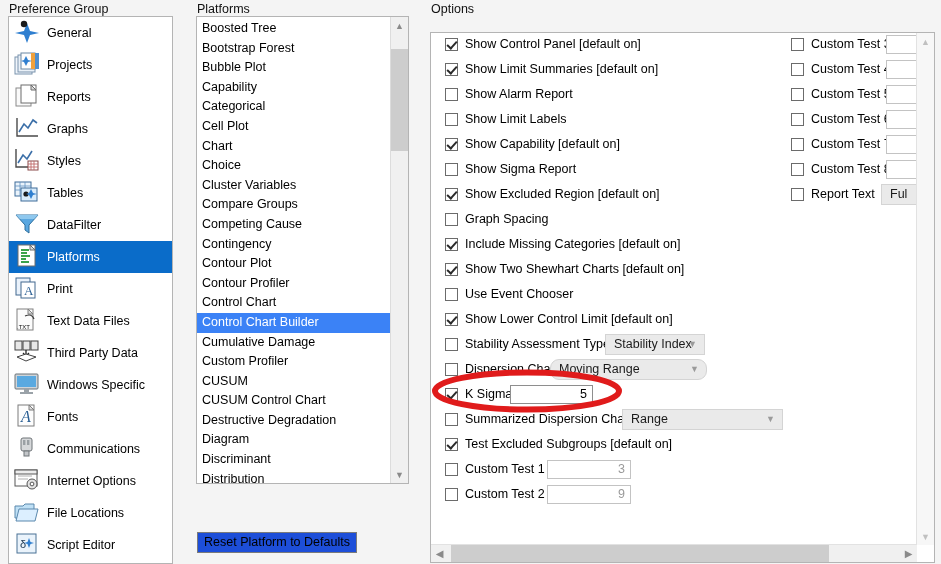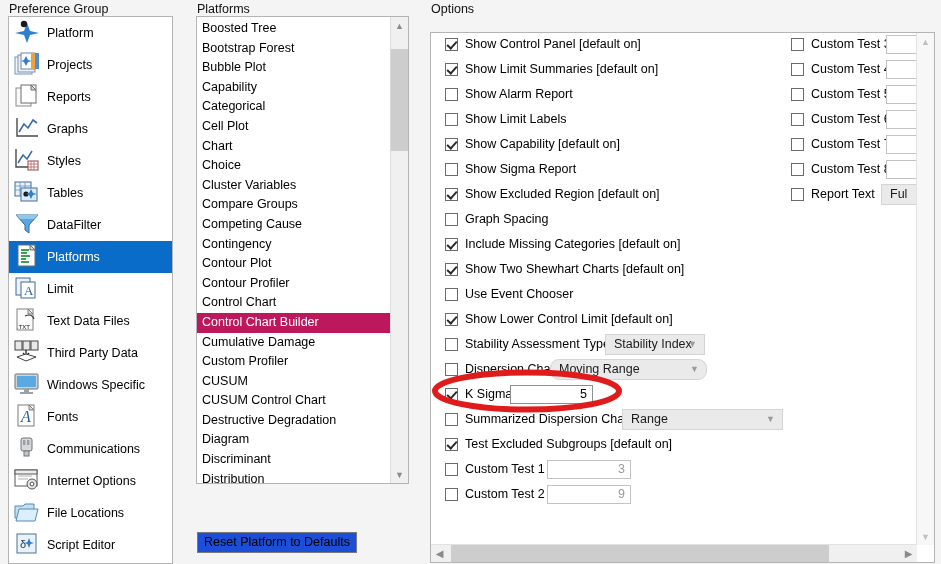--- a/index.html
+++ b/index.html
@@ -34,21 +34,21 @@
   }
   .side-label{font-size:12.5px;line-height:1;}
 
   
   #platforms-frame{left:196px;top:16px;width:213px;height:468px;}
   .plat-list{position:absolute;left:0;top:0;right:18px;top:0;bottom:0;padding-top:2px;}
   .plat-item{
     height:19.6px;line-height:19.6px;padding-left:5px;
     font-size:12.5px;white-space:nowrap;box-sizing:border-box;
   }
-  .plat-item.selected{background:#be185d;color:#fff;}
+  .plat-item.selected{background:#3b82f6;color:#fff;}
   .vscroll{
     position:absolute;top:0;right:0;width:17px;bottom:0;
     background:#f0f0f0;border-left:1px solid #dcdcdc;
   }
   .vscroll .arrow{
     position:absolute;left:0;width:17px;height:17px;
     display:flex;align-items:center;justify-content:center;
     color:#8a8a8a;font-size:9px;
   }
   .vscroll .arrow.up{top:0;}
@@ -137,21 +137,21 @@
 </head>
 <body>
 
 <div class="panel-title" style="left:9px;top:2px;">Preference Group</div>
 <div class="framebox" id="sidebar-frame">
     <div class="side-item">
       <span class="side-ico"><svg width="28" height="26">
           <path d="M14 4 L17 12 L26 14 L17 16 L14 24 L11 16 L2 14 L11 12 Z" fill="#2f7fd0"></path>
           <circle cx="11" cy="5" r="3.2" fill="#1a1a1a"></circle>
         </svg></span>
-      <span class="side-label">Platform</span>
+      <span class="side-label">General</span>
     </div>
     <div class="side-item">
       <span class="side-ico"><svg width="28" height="26">
           <rect x="2" y="6" width="17" height="17" fill="#f0f5fb" stroke="#7a93ad"></rect>
           <rect x="5" y="4" width="17" height="17" fill="#eaf1f8" stroke="#7a93ad"></rect>
           <rect x="8" y="2" width="14" height="16" fill="#fdfdfd" stroke="#6a88a3"></rect>
           <rect x="18" y="2" width="4" height="16" fill="#f0a13c"></rect>
           <rect x="22" y="2" width="4" height="16" fill="#4f8fd0"></rect>
           <path d="M13 5 L15 9 L19 10 L15 11 L13 15 L11 11 L8 10 L11 9 Z" fill="#2f7fd0"></path>
         </svg></span>
@@ -211,21 +211,21 @@
           </g>
         </svg></span>
       <span class="side-label">Platforms</span>
     </div>
     <div class="side-item">
       <span class="side-ico"><svg width="28" height="26">
           <rect x="3" y="3" width="14" height="17" fill="#eaf2fb" stroke="#43698f"></rect>
           <rect x="8" y="7" width="14" height="16" fill="#fff" stroke="#43698f"></rect>
           <text x="11" y="20" font-family="Liberation Serif,serif" font-size="13" fill="#2a5f94">A</text>
         </svg></span>
-      <span class="side-label">Limit</span>
+      <span class="side-label">Print</span>
     </div>
     <div class="side-item">
       <span class="side-ico"><svg width="28" height="26">
           <rect x="4" y="2" width="16" height="21" fill="#fcfcfc" stroke="#808080"></rect>
           <path d="M15 2 L20 7 L15 7 Z" fill="#dcdcdc" stroke="#808080"></path>
           <path d="M12 9 q7 -3 9 3" stroke="#3a3a3a" fill="none" stroke-width="1.2"></path>
           <text x="4" y="22" font-family="Liberation Sans,sans-serif" font-size="6" fill="#111">.TXT</text>
         </svg></span>
       <span class="side-label">Text Data Files</span>
     </div>

